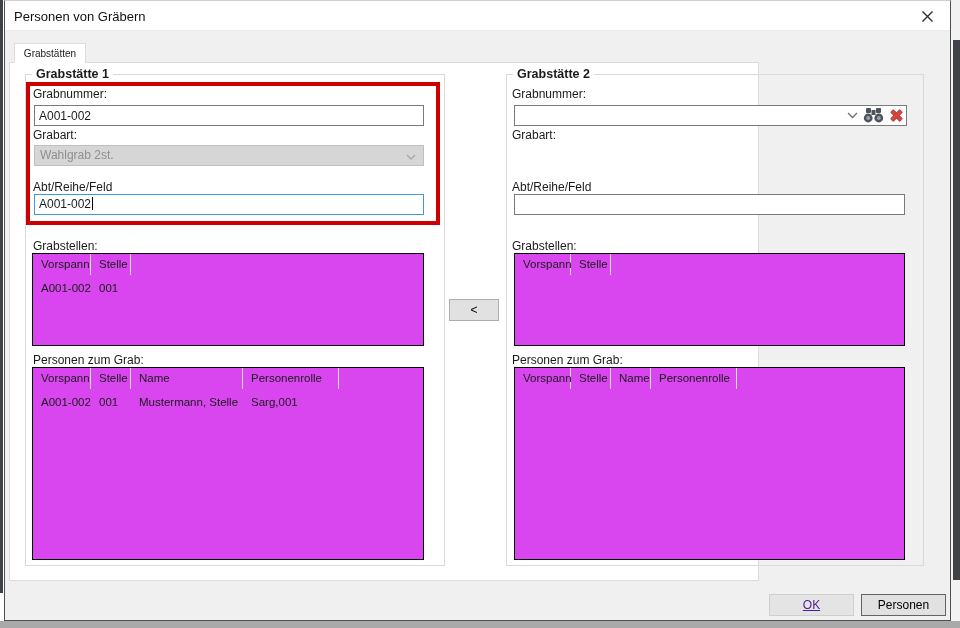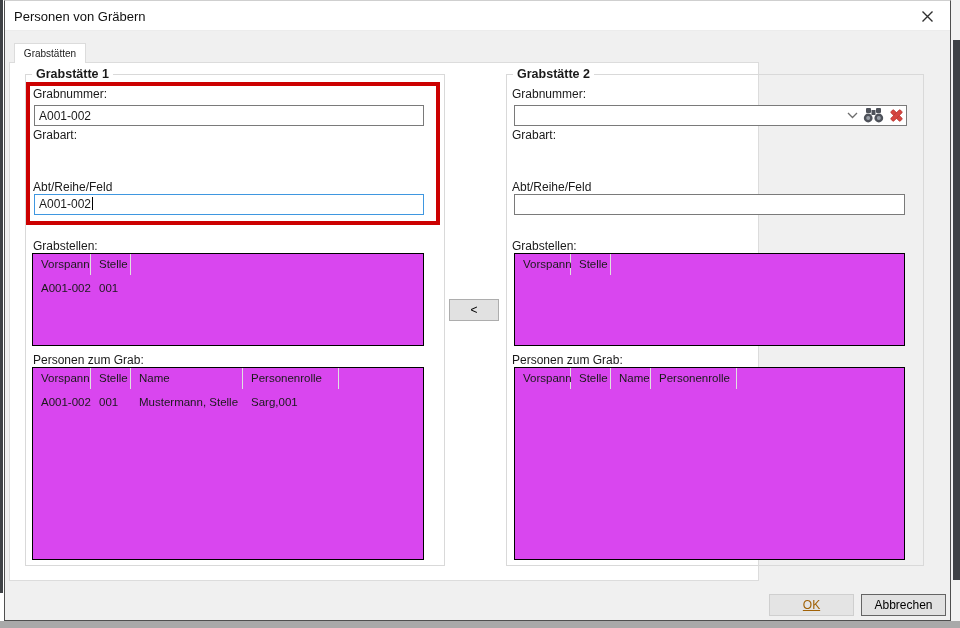--- a/index.html
+++ b/index.html
@@ -91,21 +91,21 @@
   .trow { display:flex; height:18px; margin-top:4px; }
   .td { font-size:11.5px; line-height:18px; padding-left:8px; white-space:nowrap; }
 
   
   .btn {
     z-index:3; font-family:"Liberation Sans","DejaVu Sans",sans-serif;
     font-size:12px; text-align:center; cursor:pointer;
     background:#e1e1e1; border:1px solid #adadad; color:#000;
   }
   .transfer-btn { left:439px; top:236px; width:50px; height:22px; }
-  .ok-btn { left:764px; top:593px; width:85px; height:22px; background:#e4e4e4; border:1px solid #cfcfcf; color:#a16207; cursor:default;text-decoration:underline; }
+  .ok-btn { left:764px; top:593px; width:85px; height:22px; background:#e4e4e4; border:1px solid #cfcfcf; color:#4c1d95; cursor:default;text-decoration:underline; }
   .cancel-btn { left:856px; top:593px; width:85px; height:22px; border:1px solid #646464; }
 </style>
 </head>
 <body>
 
 <div class="abs backdrop-left"></div>
 <div class="abs backdrop-right"></div>
 <div class="abs backdrop-right-dark"></div>
 <div class="abs backdrop-bottom"></div>
 
@@ -127,20 +127,26 @@
     <div class="abs red-rect"></div>
 
     <div class="abs group g1">
       <span class="legend">Grabstätte 1</span>
     </div>
 
     <div class="abs lbl" style="left:23px; top:24px;">Grabnummer:</div>
     <input class="abs txt" style="left: 24px; top: 42px; width: 390px;" value="A001-002">
 
     <div class="abs lbl" style="left:23px; top:65px;">Grabart:</div>
+    <div class="abs ddl" style="left:24px; top:82px; width:390px;">
+      <span>Wahlgrab 2st.</span>
+      <svg class="chev" width="10" height="6" viewBox="0 0 10 6">
+        <path d="M1 1 L5 5 L9 1" stroke="#a8a8a8" stroke-width="1.4" fill="none"></path>
+      </svg>
+    </div>
 
     <div class="abs lbl" style="left:23px; top:117px;">Abt/Reihe/Feld</div>
     <div class="abs txt focused" style="left:24px; top:131px; width:390px;">
       <span>A001-002</span><span class="cursor"></span>
     </div>
 
     <div class="abs lbl" style="left:23px; top:176px;">Grabstellen:</div>
     <div class="abs tbl" style="left:22px; top:190px; width:392px; height:93px;">
       <div class="thead">
         <div class="th" style="width:58px;">Vorspann</div>
@@ -218,15 +224,15 @@
         <div class="th" style="width:56px;">Vorspann</div>
         <div class="th" style="width:40px;">Stelle</div>
         <div class="th" style="width:40px;">Name</div>
         <div class="th" style="width:86px;">Personenrolle</div>
       </div>
     </div>
 
   </div>
 
   <button class="abs btn ok-btn" disabled="">OK</button>
-  <button class="abs btn cancel-btn">Abbrechen</button>
+  <button class="abs btn cancel-btn">Personen</button>
 
 </div>
 
 </body></html>

